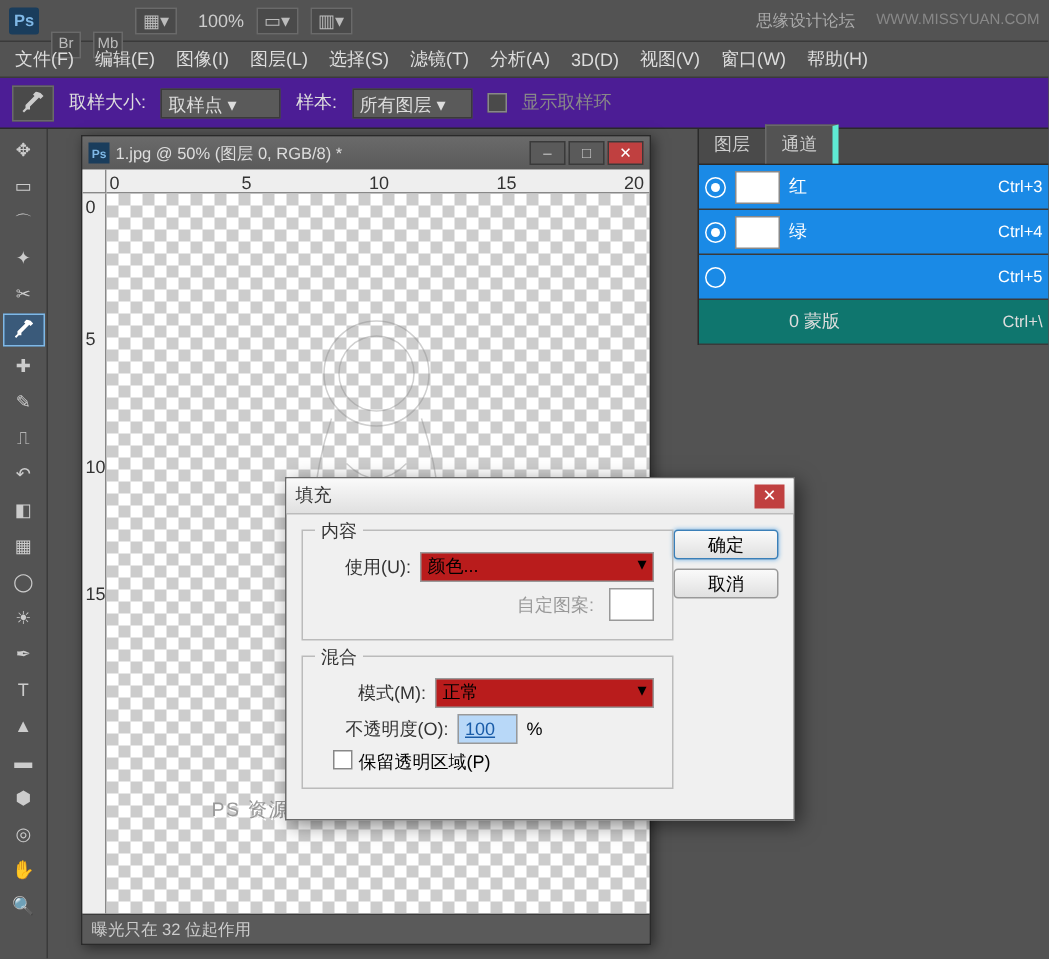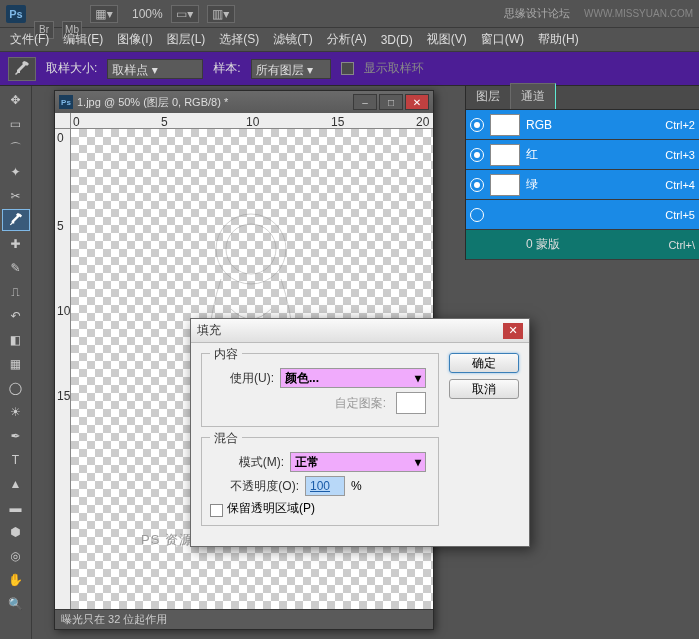--- a/index.html
+++ b/index.html
@@ -44,41 +44,41 @@
 .ruler-corner { position: absolute; top: 0; left: 0; width: 16px; height: 16px; background: #eee; border-right: 1px solid #888; border-bottom: 1px solid #888; }
 .canvas { position: absolute; top: 16px; left: 16px; right: 0; bottom: 0; background-image: repeating-conic-gradient(#ccc 0 25%, #fff 0 50%); background-size: 16px 16px; overflow: hidden; }
 .canvas-art { position: absolute; top: 60px; left: 80px; width: 200px; height: 350px; opacity: 0.4; }
 .watermark { position: absolute; bottom: 60px; left: 70px; color: #999; font-size: 13px; letter-spacing: 1px; text-shadow: 1px 1px #fff; }
 .doc-status { height: 20px; background: #5a5a5a; color: #ccc; font-size: 11px; display: flex; align-items: center; padding: 0 6px; border-top: 1px solid #3a3a3a; }
 
 .fill-dialog { position: absolute; left: 190px; top: 232px; width: 340px; background: #f0f0f0; border: 1px solid #6a6a6a; box-shadow: 3px 3px 12px rgba(0,0,0,0.5); z-index: 100; }
 .fill-title { height: 24px; background: linear-gradient(#fafafa,#e0e0e0); border-bottom: 1px solid #bbb; display: flex; align-items: center; padding: 0 6px; }
 .fill-title-text { flex: 1; color: #333; }
 .fill-close { width: 20px; height: 16px; background: #c04040; color: #fff; display: flex; align-items: center; justify-content: center; font-size: 11px; cursor: pointer; }
-.fill-body { padding: 10px; display: flex; gap: 10px; }
+.fill-body { padding: 10px; display: flex; gap: 0; }
 .fill-left { flex: 1; }
 .fill-right { width: 70px; display: flex; flex-direction: column; gap: 6px; }
 .dlg-btn { height: 20px; background: linear-gradient(#fafafa,#e0e0e0); border: 1px solid #999; border-radius: 3px; display: flex; align-items: center; justify-content: center; cursor: pointer; }
 .dlg-btn.primary { border: 1px solid #3a7fb8; box-shadow: 0 0 3px #7fb8e6; }
 .fieldset { border: 1px solid #bbb; margin-bottom: 10px; padding: 10px 8px 8px; position: relative; }
 .legend { position: absolute; top: -8px; left: 8px; background: #f0f0f0; padding: 0 4px; color: #333; }
 .field-row { display: flex; align-items: center; margin: 4px 4px; gap: 6px; }
 .field-label { text-align: right; color: #333; }
 .field-label.grey { color: #999; }
-.dlg-select { flex: 1; height: 20px; border: 1px solid #999; background: #f0abfc; padding: 0 4px; display: flex; align-items: center; justify-content: space-between; cursor: pointer; font-weight: bold; }
+.dlg-select { flex: 1; height: 20px; border: 1px solid #999; background: #b91c1c; padding: 0 4px; display: flex; align-items: flex-start; justify-content: space-between; cursor: pointer; }
 .dlg-input { width: 40px; height: 20px; border: 1px solid #999; background: #fff; padding: 0 4px; color: #1a5ca8; text-decoration: underline; }
 .dlg-input.sel { background: #b8d8f8; }
 .pat-swatch { width: 30px; height: 22px; border: 1px solid #999; background: #fff; margin-left: 4px; }
-.chk-row { display: flex; align-items: flex-end; gap: 4px; margin-top: 4px; }
+.chk-row { display: flex; align-items: flex-start; gap: 4px; margin-top: 4px; margin-left: 12px; }
 .dlg-chk { width: 13px; height: 13px; border: 1px solid #888; background: #fff; }
 
 .channels-panel { position: absolute; right: 0; top: 0; width: 234px; background: #535353; border-left: 1px solid #2a2a2a; }
 .panel-tabs { height: 24px; background: #4a4a4a; display: flex; align-items: flex-end; border-bottom: 1px solid #2a2a2a; }
 .panel-tab { padding: 4px 10px; color: #ccc; cursor: pointer; }
-.panel-tab.active { background: #535353; border-top: 1px solid #6a6a6a; border-left: 1px solid #6a6a6a; border-right: 1px solid #5eead4; }
+.panel-tab.active { background: #535353; border-top: 1px solid #6a6a6a; border-left: 1px solid #6a6a6a; border-right: 4px solid #5eead4; }
 .channel-list { }
 .channel-item { height: 30px; display: flex; align-items: center; padding: 0 4px; gap: 6px; border-bottom: 1px solid #3a3a3a; }
 .channel-item.sel { background: #1a8ae6; color: #fff; }
 .eye { width: 14px; height: 14px; border: 1px solid #888; border-radius: 50%; position: relative; }
 .eye.on::after { content: ""; position: absolute; top: 3px; left: 3px; width: 6px; height: 6px; background: #333; border-radius: 50%; }
 .channel-item.sel .eye { border-color: #fff; }
 .channel-item.sel .eye.on::after { background: #fff; }
 .ch-thumb { width: 30px; height: 22px; background: #fff; border: 1px solid #888; }
 .ch-name { flex: 1; color: inherit; }
 .ch-short { font-size: 11px; }
@@ -114,21 +114,21 @@
   <span class="menu-item">帮助(H)</span>
 </div>
 
 <div class="optionbar">
   <div class="tool-preview">
     <svg width="16" height="16" viewBox="0 0 16 16">
         <path d="M13 1l2 2-2 2-1-1-6 6v2H4l-2 2-1-1 2-2v-2l6-6-1-1 2-2z" fill="#ccc"></path>
       </svg>
   </div>
   <span class="opt-label">取样大小:</span>
-  <div class="opt-select" style="width:96px"><span>取样点</span> ▾</div>
+  <div class="opt-select" style="width:80px"><span>取样点</span> ▾</div>
   <span class="opt-label">样本:</span>
   <div class="opt-select" style="width:80px"><span>所有图层</span> ▾</div>
   <span class="checkbox"></span>
   <span class="opt-grey">显示取样环</span>
 </div>
 
 <div class="main-area">
   <div class="toolbox">
     <div class="tool">✥</div>
     <div class="tool">▭</div>
@@ -250,26 +250,20 @@
 
   <div class="channels-panel">
     <div class="panel-tabs">
       <div class="panel-tab">图层</div>
       <div class="panel-tab active">通道</div>
     </div>
     <div class="channel-list">
       <div class="channel-item sel">
         <span class="eye on"></span>
         <div class="ch-thumb"></div>
-        <span class="ch-name">RGB</span>
-        <span class="ch-short">Ctrl+2</span>
-      </div>
-      <div class="channel-item sel">
-        <span class="eye on"></span>
-        <div class="ch-thumb"></div>
         <span class="ch-name">红</span>
         <span class="ch-short">Ctrl+3</span>
       </div>
       <div class="channel-item sel">
         <span class="eye on"></span>
         <div class="ch-thumb"></div>
         <span class="ch-name">绿</span>
         <span class="ch-short">Ctrl+4</span>
       </div>
       <div class="channel-item sel">

